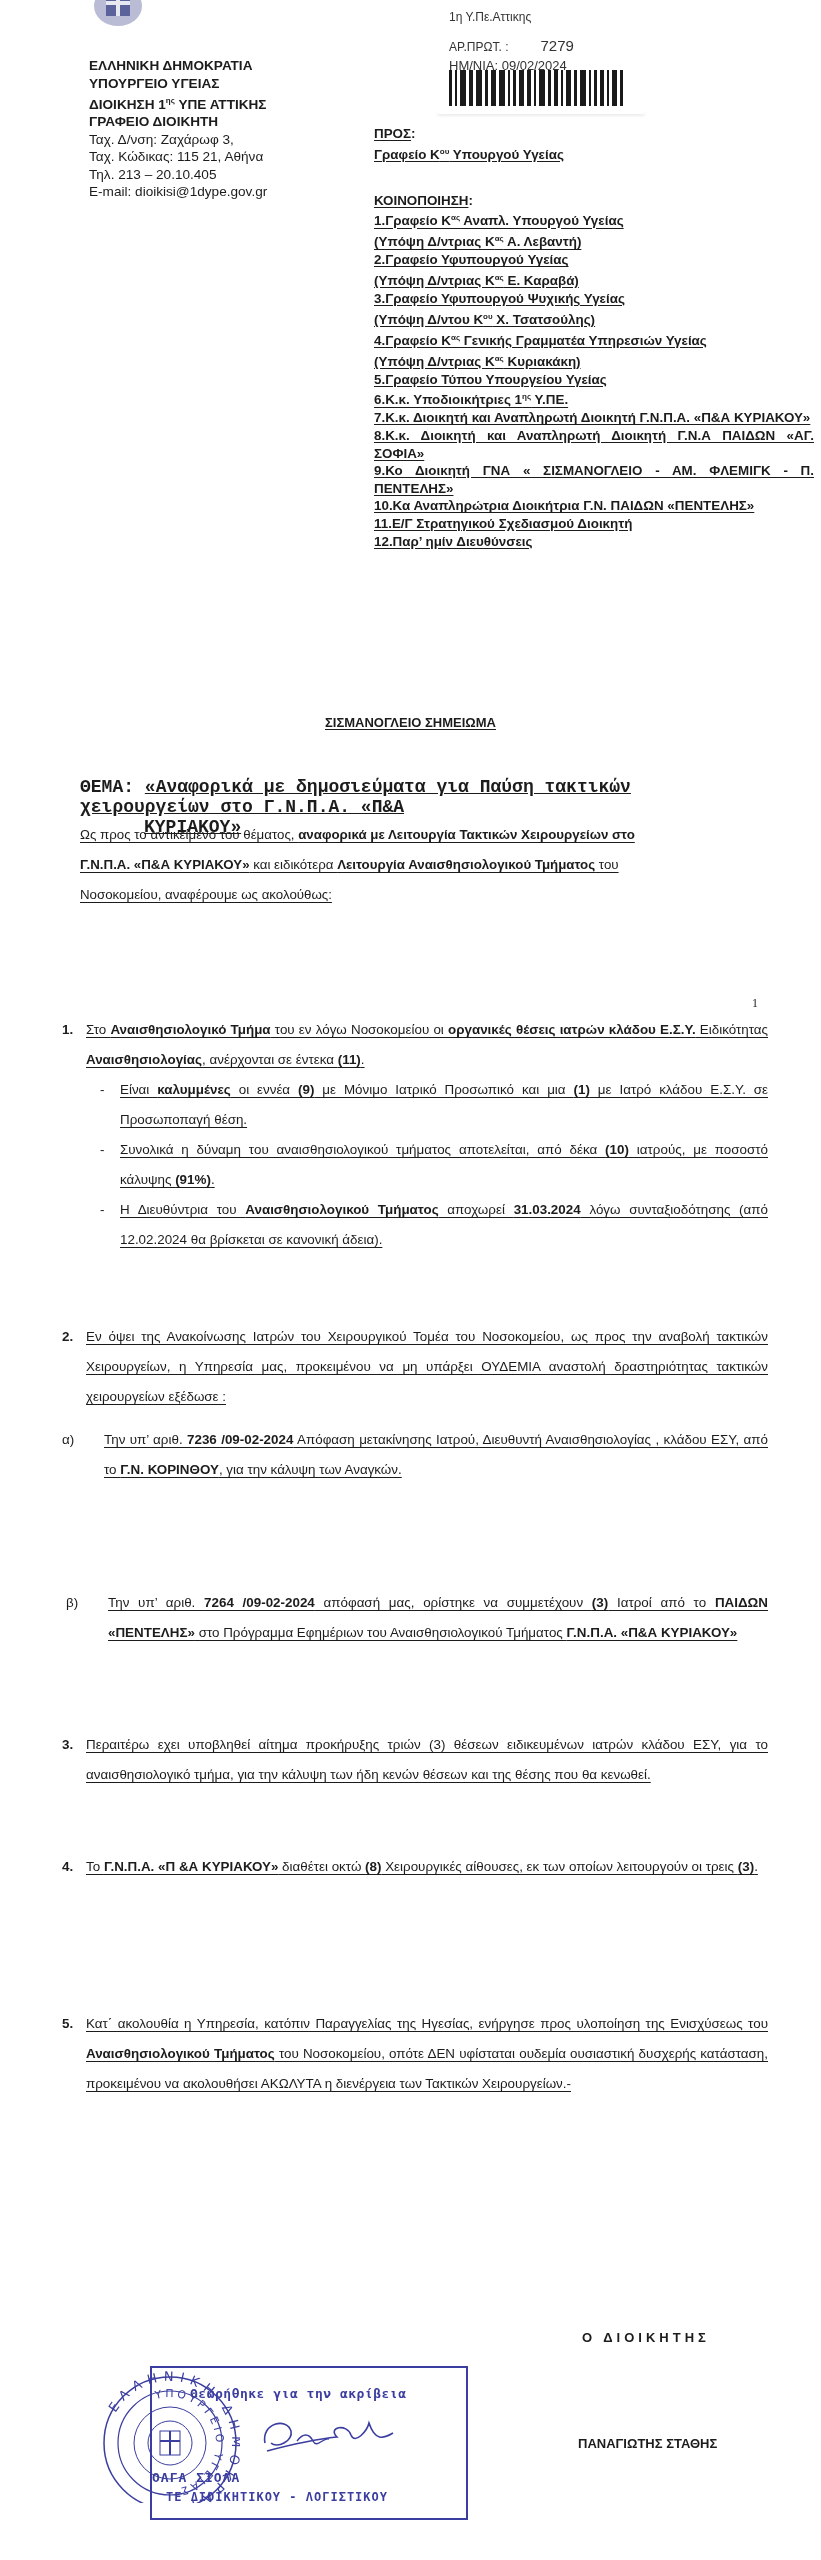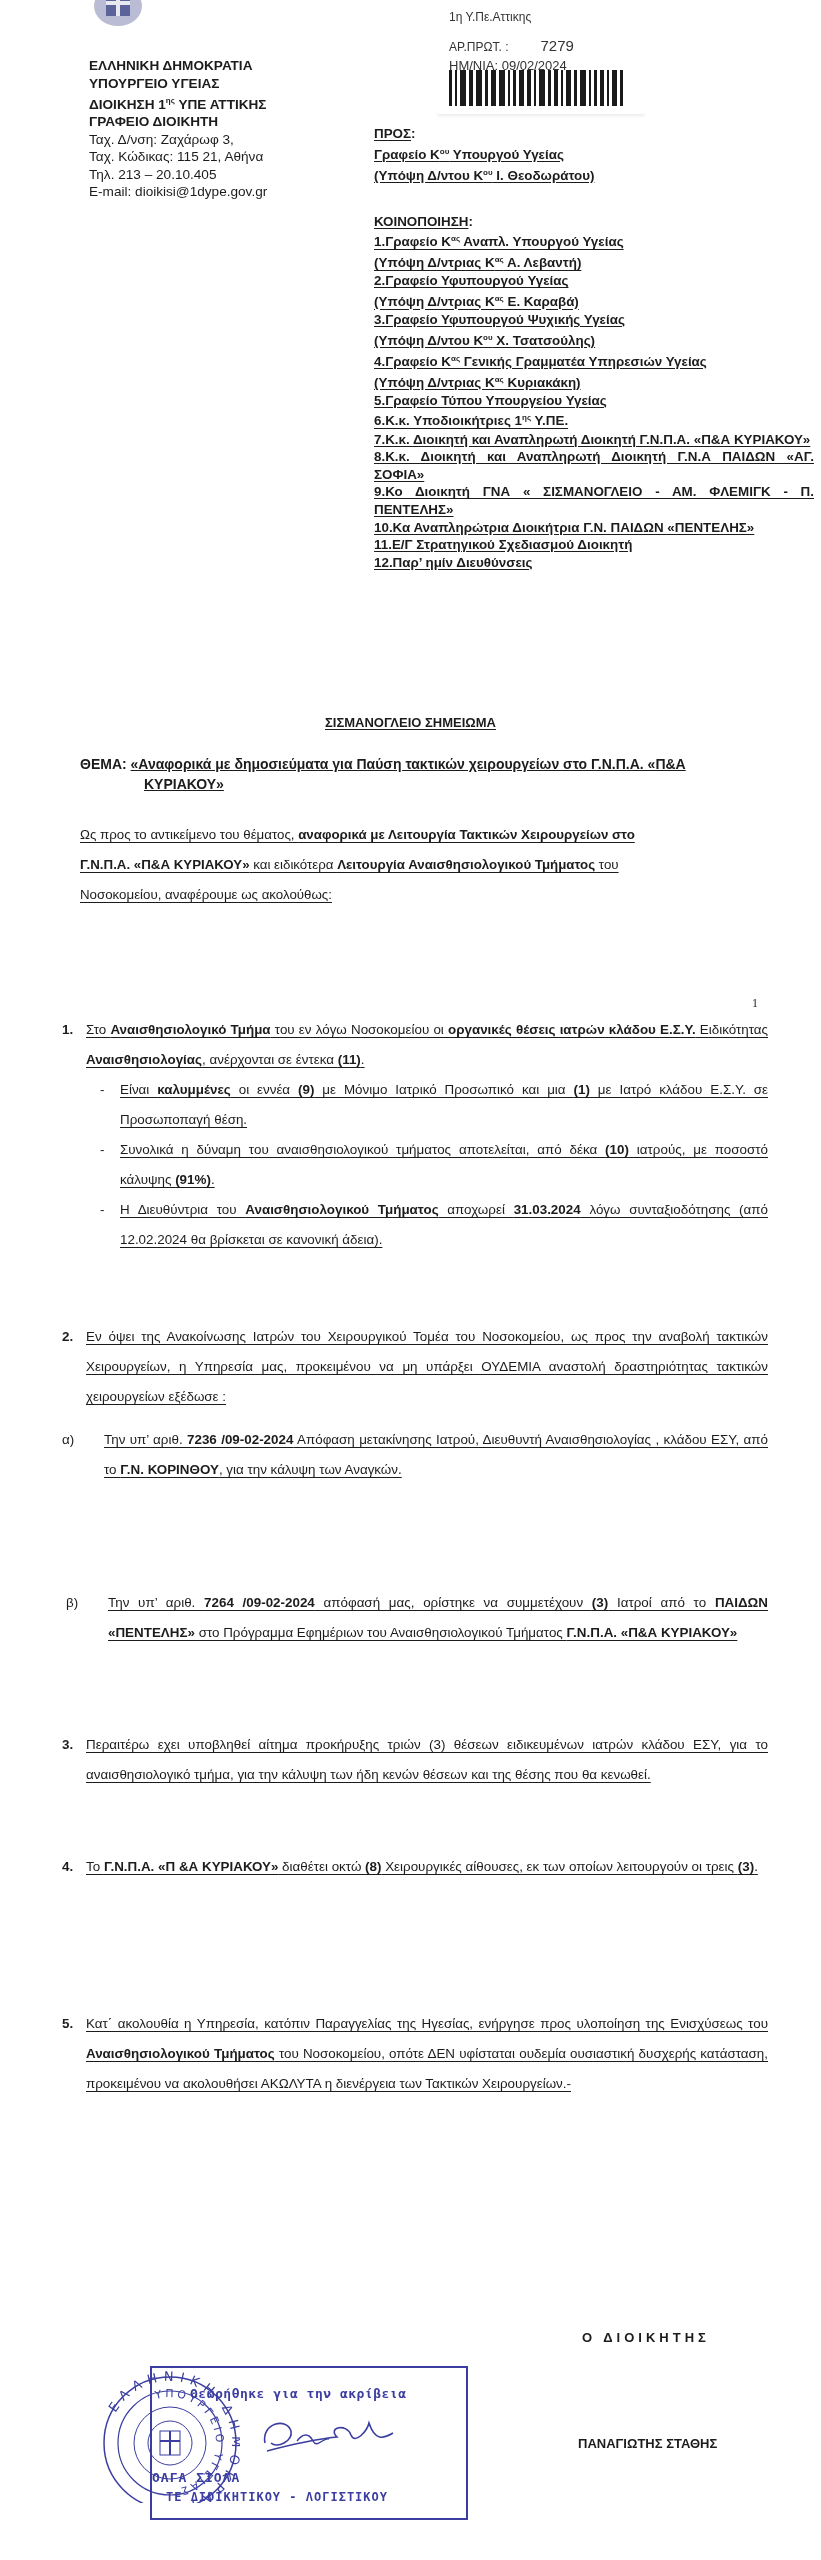--- a/index.html
+++ b/index.html
@@ -27,21 +27,21 @@
 
   
   #recipients { left: 374px; top: 125px; font-size: 13.4px; line-height: 17.6px; font-weight: bold; width: 440px; }
   #recipients .gap { height: 28px; }
   #recipients sup { font-size: 8px; }
   #recipients .line { text-decoration: underline; text-underline-offset: 2px; }
   #recipients .justify { text-align: justify; text-align-last: left; }
 
   
   #doc-title { left: 0; width: 821px; top: 715px; text-align: center; font-size: 13px; font-weight: bold; }
-  #subject { left: 80px; top: 754px; width: 660px; font-size: 14px; line-height: 20px; font-family: Liberation Sans, sans-serif; }
+  #subject { left: 80px; top: 777px; width: 660px; font-size: 18px; line-height: 20px; font-family: Liberation Mono, monospace; }
   #subject .lbl { font-weight: bold; }
   #subject .txt { font-weight: bold; text-decoration: underline; }
   #subject .cont { padding-left: 64px; display: block; }
 
   #intro { left: 80px; top: 820px; width: 680px; font-size: 13.3px; line-height: 30px; }
   #intro .l { text-decoration: underline; text-underline-offset: 3px; display: block; white-space: nowrap; }
 
   #page-num { left: 752px; top: 996px; font-size: 12px; font-family: "Liberation Serif", serif; }
 
   
@@ -126,21 +126,20 @@
       <span style="width: 2px;"></span>
       <span style="width: 5px;"></span>
       <span style="width: 3px;"></span>
     </div>
   <div class="edge"></div>
 </div>
 
 <div id="recipients" class="abs">
   <div><span class="line">ΠΡΟΣ</span>:</div>
   <div class="line"><span>Γραφείο Κ</span><sup>ου</sup><span> Υπουργού Υγείας</span></div>
-  <div class="line"><span>(Υπόψη Δ/ντου Κ</span><sup>ου</sup><span> Ι. Θεοδωράτου)</span></div>
   <div class="gap"></div>
   <div><span class="line">ΚΟΙΝΟΠΟΙΗΣΗ</span>:</div>
   <div id="cc-list">
       <div class="line"><span>1.Γραφείο Κ</span><sup>ας</sup><span> Αναπλ. Υπουργού Υγείας</span></div>
       <div class="line"><span>(Υπόψη Δ/ντριας Κ</span><sup>ας</sup><span> Α. Λεβαντή)</span></div>
       <div class="line"><span>2.Γραφείο Υφυπουργού Υγείας</span></div>
       <div class="line"><span>(Υπόψη Δ/ντριας Κ</span><sup>ας</sup><span> Ε. Καραβά)</span></div>
       <div class="line"><span>3.Γραφείο Υφυπουργού Ψυχικής Υγείας</span></div>
       <div class="line"><span>(Υπόψη Δ/ντου Κ</span><sup>ου</sup><span> Χ. Τσατσούλης)</span></div>
       <div class="line"><span>4.Γραφείο Κ</span><sup>ας</sup><span> Γενικής Γραμματέα Υπηρεσιών Υγείας</span></div>

